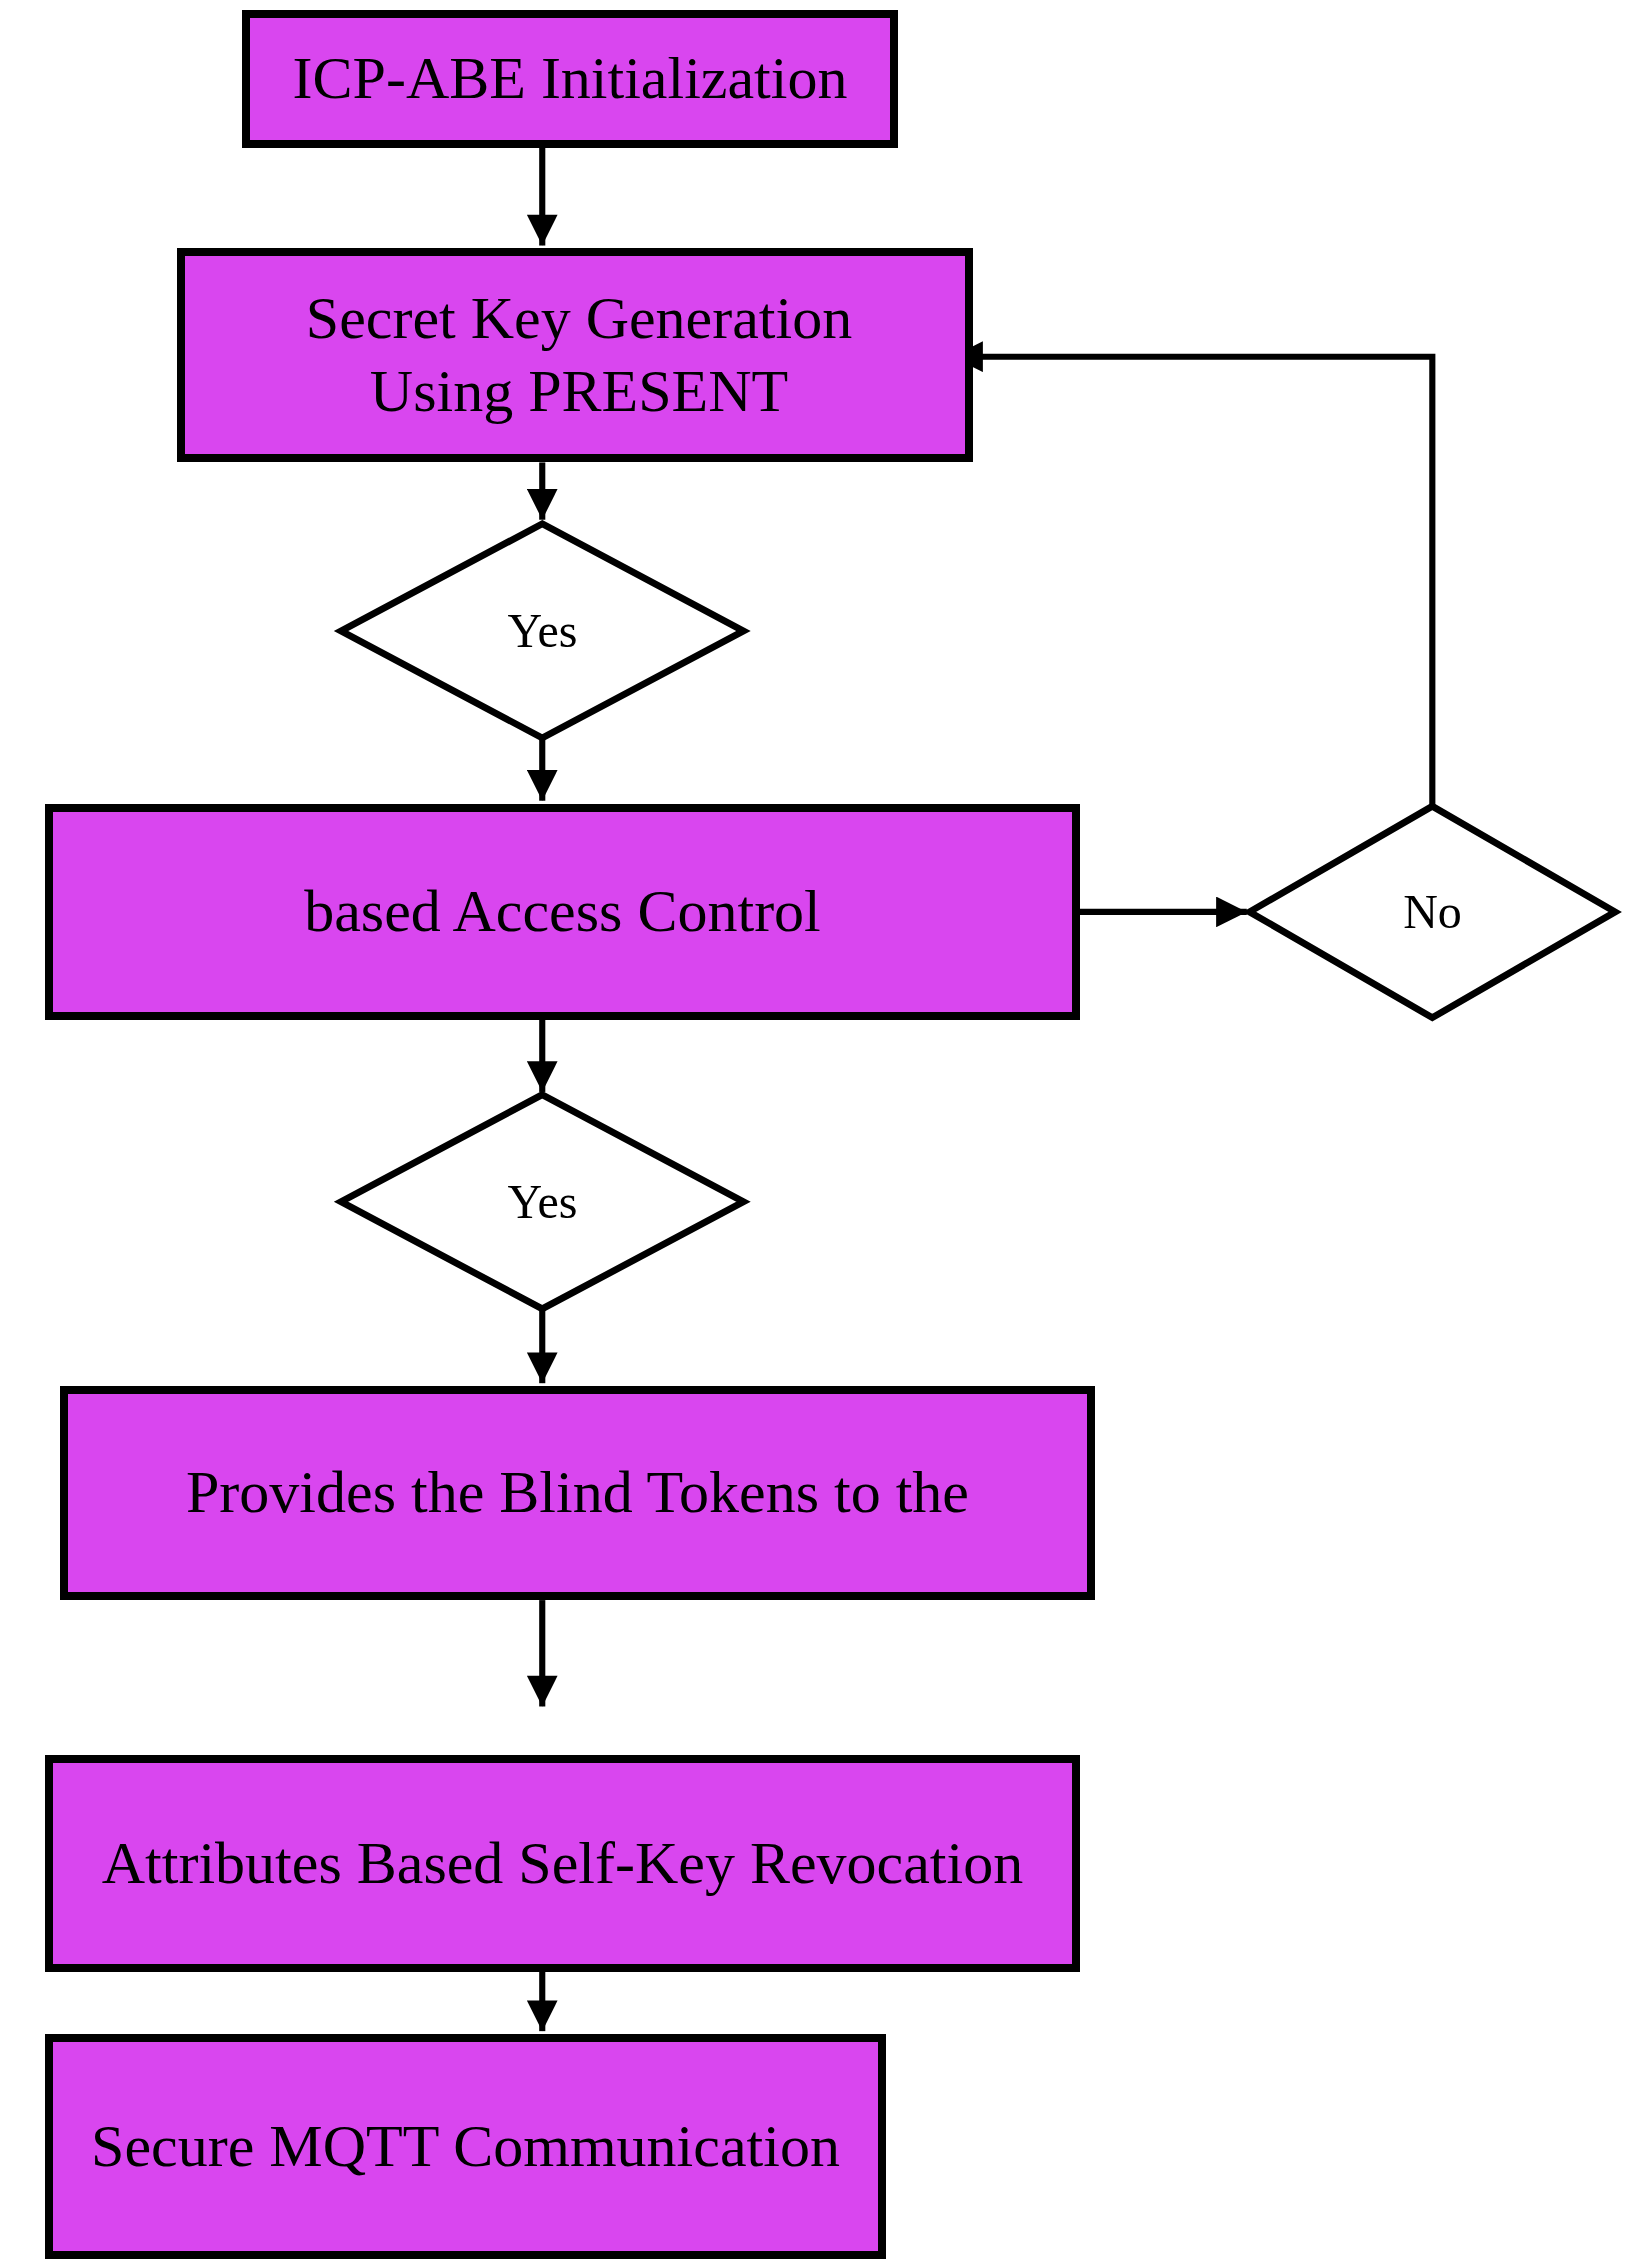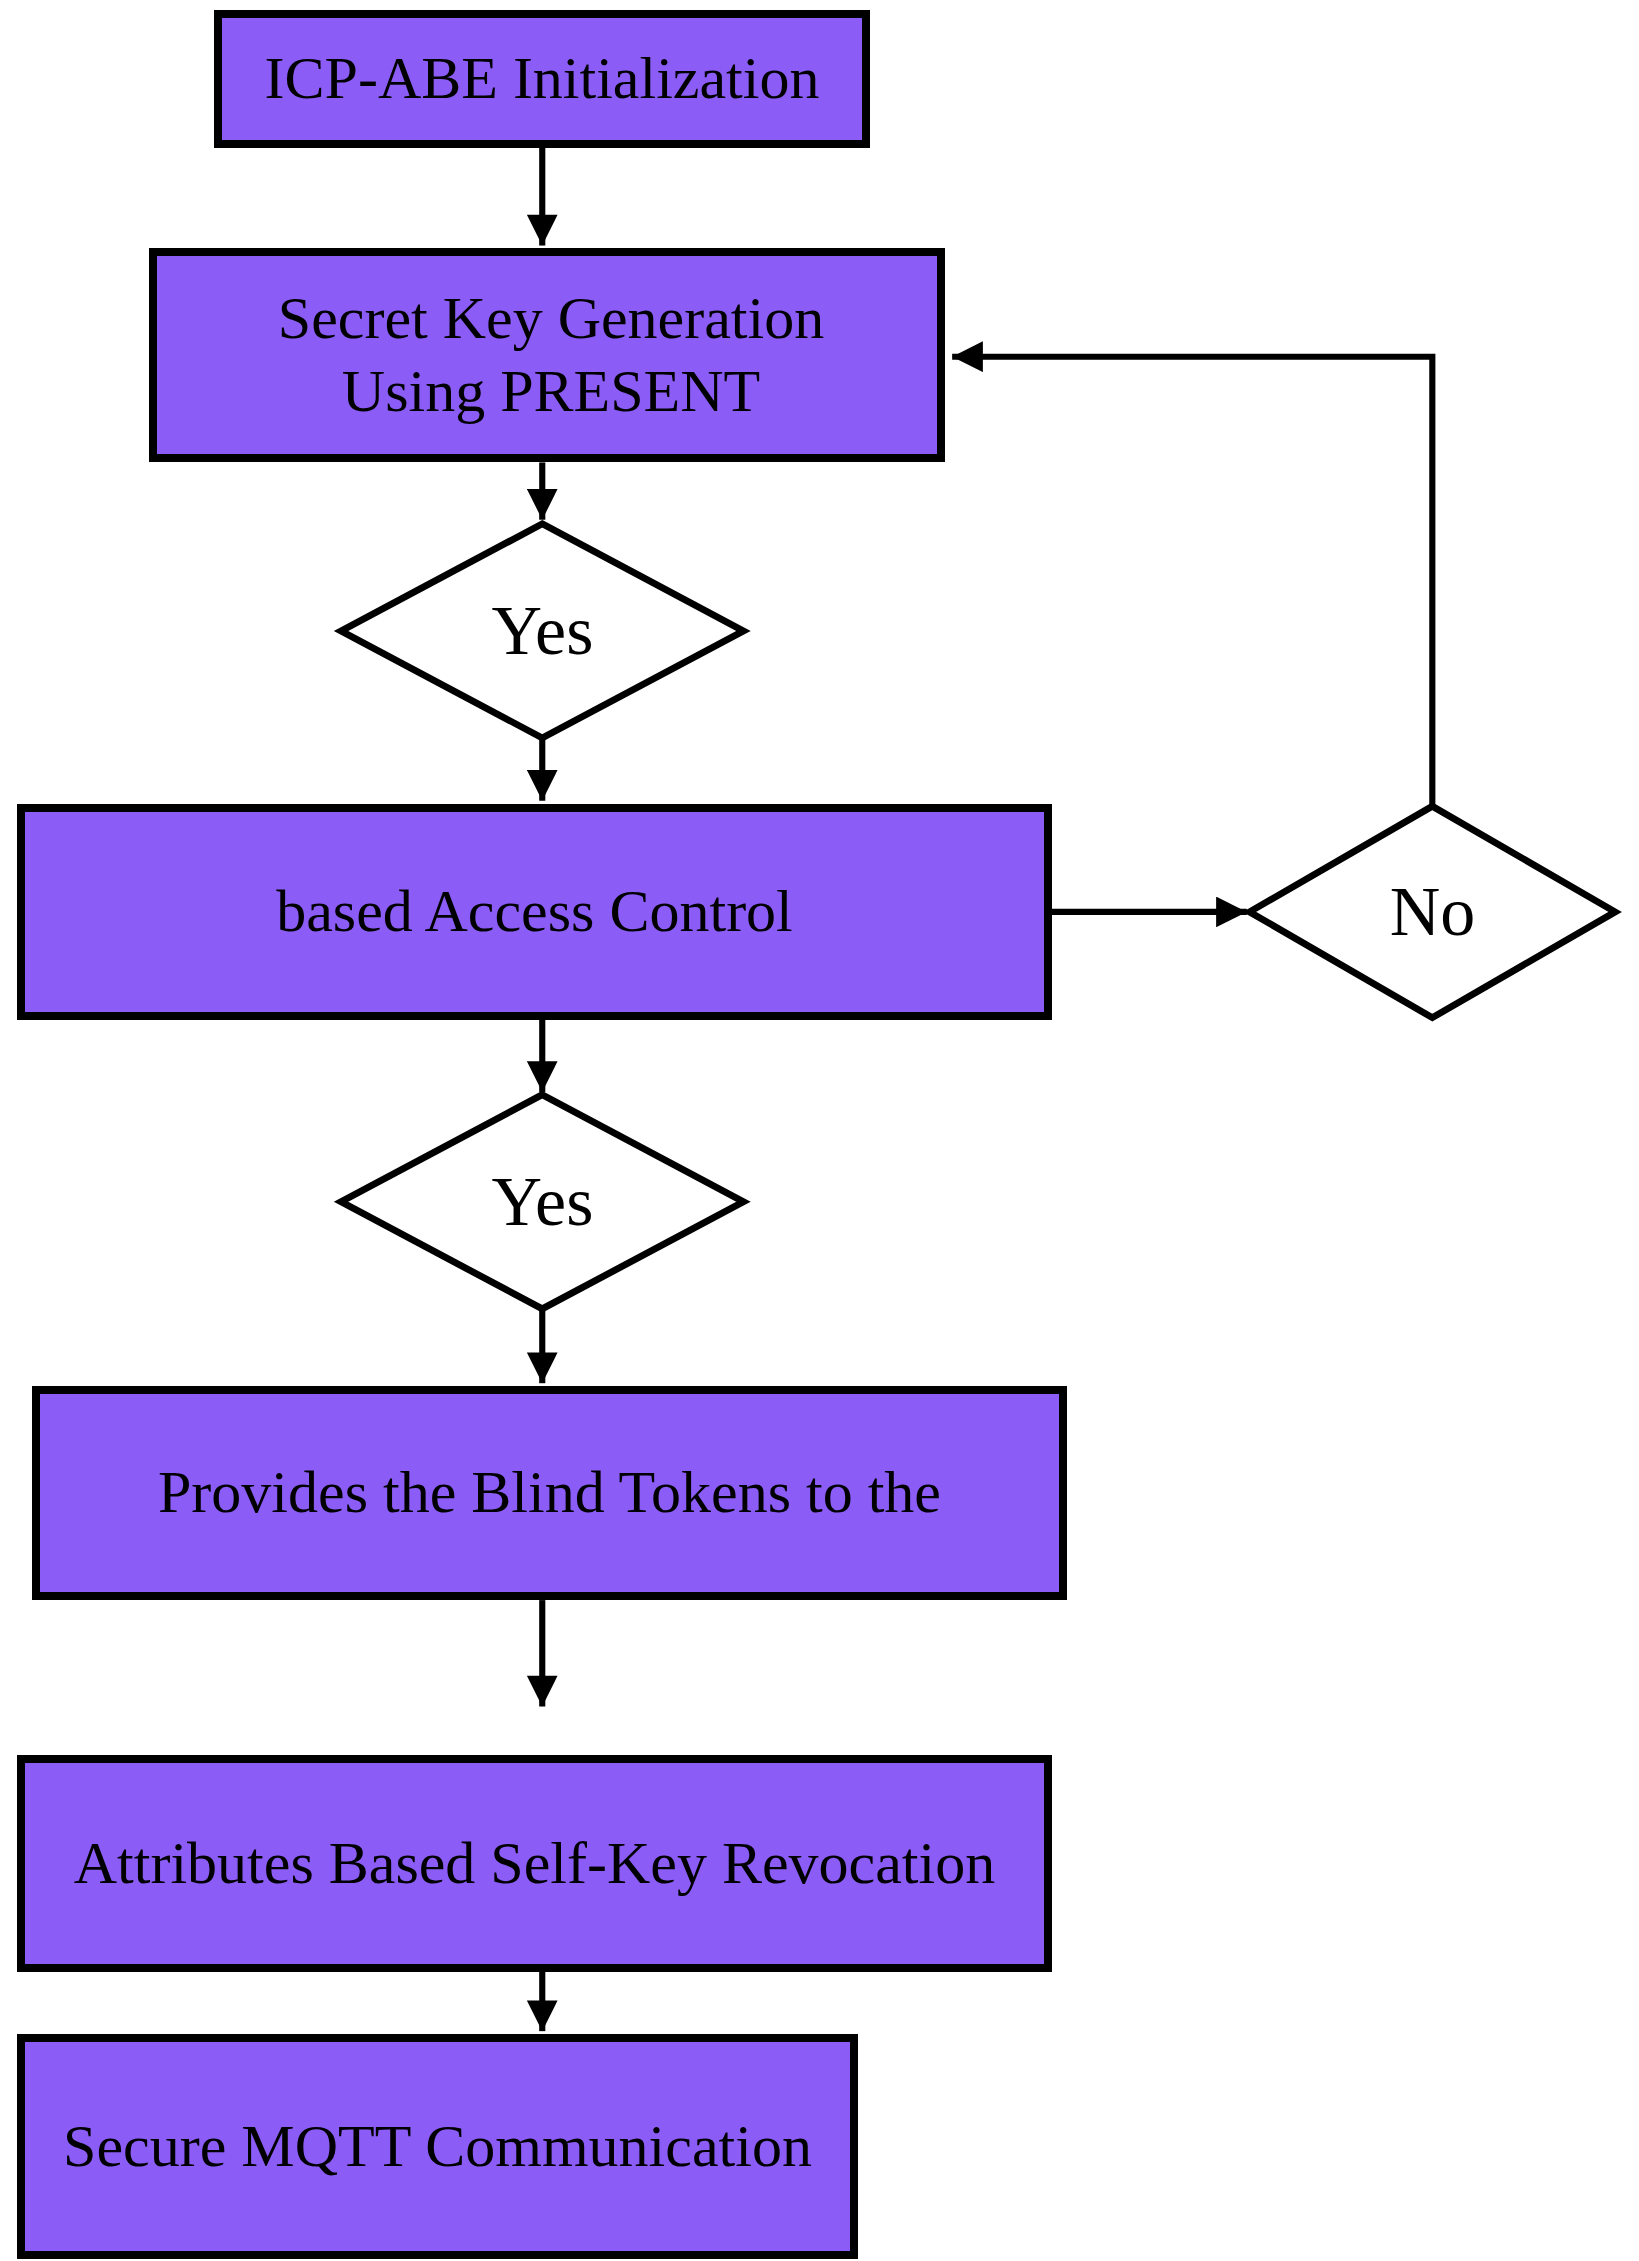--- a/index.html
+++ b/index.html
@@ -30,38 +30,39 @@
   }
   .diamond-outline {
     fill: #ffffff;
     stroke: #000000;
     stroke-width: 10;
   }
   .box {
     position: absolute;
     box-sizing: border-box;
     border: 8.2px solid #000000;
-    background: #8b5cf6;
+    background: #d946ef;
     display: flex;
     flex-direction: column;
     align-items: center;
     justify-content: center;
+    margin-left: 28px;
   }
   .node-line {
     font-size: 60px;
     line-height: 1.22;
     white-space: nowrap;
   }
   .diamond-label {
     position: absolute;
     display: flex;
     align-items: center;
     justify-content: center;
     text-align: center;
-    font-size: 70px;
+    font-size: 48px;
     line-height: 1;
     pointer-events: none;
   }
 </style>
 </head>
 <body>
 
 <div id="canvas">
 
   <svg id="connectors" viewBox="0 0 2403 3315" xmlns="http://www.w3.org/2000/svg">

